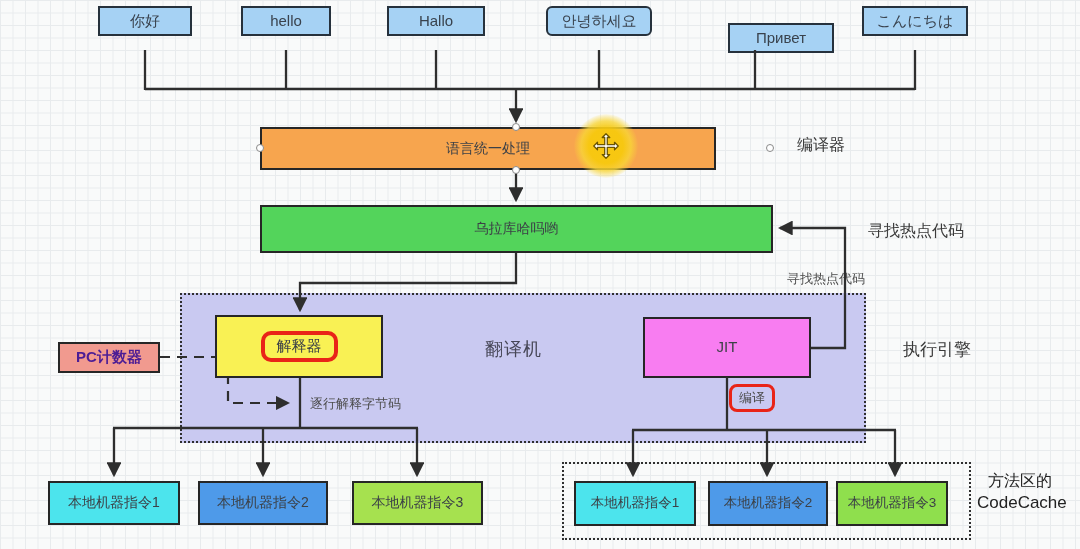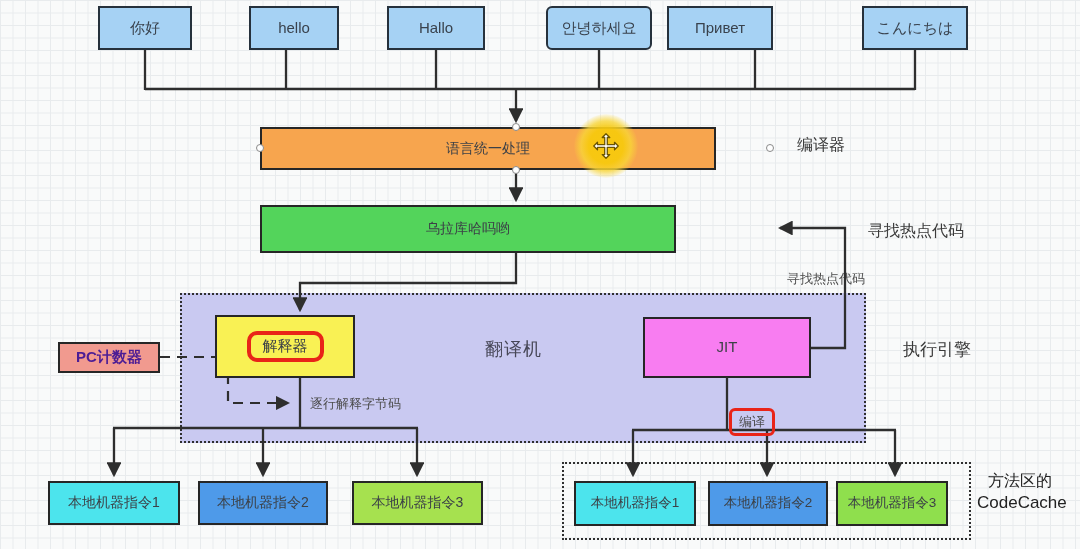--- a/index.html
+++ b/index.html
@@ -14,21 +14,21 @@
       linear-gradient(#e8ebed 1px, transparent 1px),
       linear-gradient(90deg, #e8ebed 1px, transparent 1px);
     background-size:12.5px 12.5px;
   }
   .box{
     position:absolute;box-sizing:border-box;
     display:flex;align-items:center;justify-content:center;
     border:2px solid #26313c;color:#39424d;font-size:15px;
     text-align:center;line-height:1.1;
   }
-  .src{background:#a6d2f4;top:6px;height:44px;}
+  .src{background:#a6d2f4;top:6px;height:30px;}
   .wide{border-color:#262626;color:#3c4147;}
   .node{border-color:#262626;color:#3c4147;font-size:14px;}
   .annot{position:absolute;color:#3a3a3a;font-weight:normal;font-size:16px;white-space:nowrap;}
   .note{position:absolute;color:#4c4c4c;font-weight:normal;font-size:13px;white-space:nowrap;}
   .container-label{position:absolute;color:#474757;font-size:18px;letter-spacing:1px;white-space:nowrap;}
   svg.wires{position:absolute;left:0;top:0;pointer-events:none;}
   .handle{
     position:absolute;width:8px;height:8px;border-radius:50%;
     background:#ffffff;border:1.5px solid #8a8a8a;box-sizing:border-box;
   }
@@ -48,30 +48,30 @@
 </style>
 </head>
 <body>
 
 <div class="canvas">
 
   <div class="box" style="left:180px;top:293px;width:686px;height:150px;background:#c9c9f1;border:2px dotted #2f2f2f;"></div>
   <div class="container-label" style="left:485px;top:337px;">翻译机</div>
 
   <div class="box src" style="left:98px;width:94px;">你好</div>
-  <div class="box src" style="left:241px;width:90px;margin-left:8px;">hello</div>
+  <div class="box src" style="left:241px;width:90px;">hello</div>
   <div class="box src" style="left:387px;width:98px;">Hallo</div>
   <div class="box src" style="left:546px;width:106px;border-radius:6px;">안녕하세요</div>
-  <div class="box src" style="left:667px;width:106px;">Привет</div>
+  <div class="box src" style="left:728px;width:106px;margin-top:17px;">Привет</div>
   <div class="box src" style="left:862px;width:106px;">こんにちは</div>
 
   <div class="box wide" style="left:260px;top:127px;width:456px;height:43px;background:#f7a54e;font-size:14px;">语言统一处理</div>
   <div class="annot" style="left:797px;top:135px;">编译器</div>
 
-  <div class="box wide" style="left:260px;top:205px;width:416px;height:48px;background:#53d45b;font-size:14px;">乌拉库哈吗哟</div>
+  <div class="box wide" style="left:260px;top:205px;width:513px;height:48px;background:#53d45b;font-size:14px;">乌拉库哈吗哟</div>
   <div class="annot" style="left:868px;top:221px;">寻找热点代码</div>
   <div class="note" style="left:787px;top:270px;">寻找热点代码</div>
 
   <div class="annot" style="left:903px;top:338px;font-size:17px;text-align:center;">执行引擎</div>
 
   <div class="box node" style="left:58px;top:342px;width:102px;height:31px;background:#f19a8f;font-weight:bold;font-size:15px;color:#4c1d95;">PC计数器</div>
 
   <div class="box node" style="left:643px;top:317px;width:168px;height:61px;background:#f87df1;font-size:15px;">JIT</div>
 
   <svg class="wires" width="1080" height="549" viewBox="0 0 1080 549">
@@ -106,27 +106,27 @@
       <path d="M633 430 V475" marker-end="url(#arr)"></path>
       <path d="M767 430 V475" marker-end="url(#arr)"></path>
       <path d="M895 430 V475" marker-end="url(#arr)"></path>
 
       <path d="M811 348 H845 V228 H780" marker-end="url(#arr)"></path>
 
       <path d="M160 357 H228 V403 H288" stroke-width="2.2" stroke-dasharray="10 7" marker-end="url(#arr)"></path>
     </g>
   </svg>
 
-  <div class="box node" style="left:215px;top:315px;width:140px;height:63px;background:#f9f154;">
+  <div class="box node" style="left:215px;top:315px;width:168px;height:63px;background:#f9f154;">
     <span class="red-pill">解释器</span>
   </div>
 
   <div class="note" style="left:310px;top:395px;text-align:right;">逐行解释字节码</div>
 
-  <div class="red-tag" style="left:729px;top:408px;border-radius:6px;">编译</div>
+  <div class="red-tag" style="left:729px;top:384px;">编译</div>
 
   <div class="box node" style="left:48px;top:481px;width:132px;height:44px;background:#4ce4ed;">本地机器指令1</div>
   <div class="box node" style="left:198px;top:481px;width:130px;height:44px;background:#4e9ae9;">本地机器指令2</div>
   <div class="box node" style="left:352px;top:481px;width:131px;height:44px;background:#a6e14f;">本地机器指令3</div>
 
   <div class="box" style="left:562px;top:462px;width:409px;height:78px;background:transparent;border:2px dotted #2f2f2f;"></div>
   <div class="box node" style="left:574px;top:481px;width:122px;height:45px;background:#4ce4ed;font-size:13.5px;">本地机器指令1</div>
   <div class="box node" style="left:708px;top:481px;width:120px;height:45px;background:#4e9ae9;font-size:13.5px;">本地机器指令2</div>
   <div class="box node" style="left:836px;top:481px;width:112px;height:45px;background:#8fdf4d;font-size:13.5px;">本地机器指令3</div>
   <div class="annot" style="left:988px;top:471px;color:#222;">方法区的</div>

